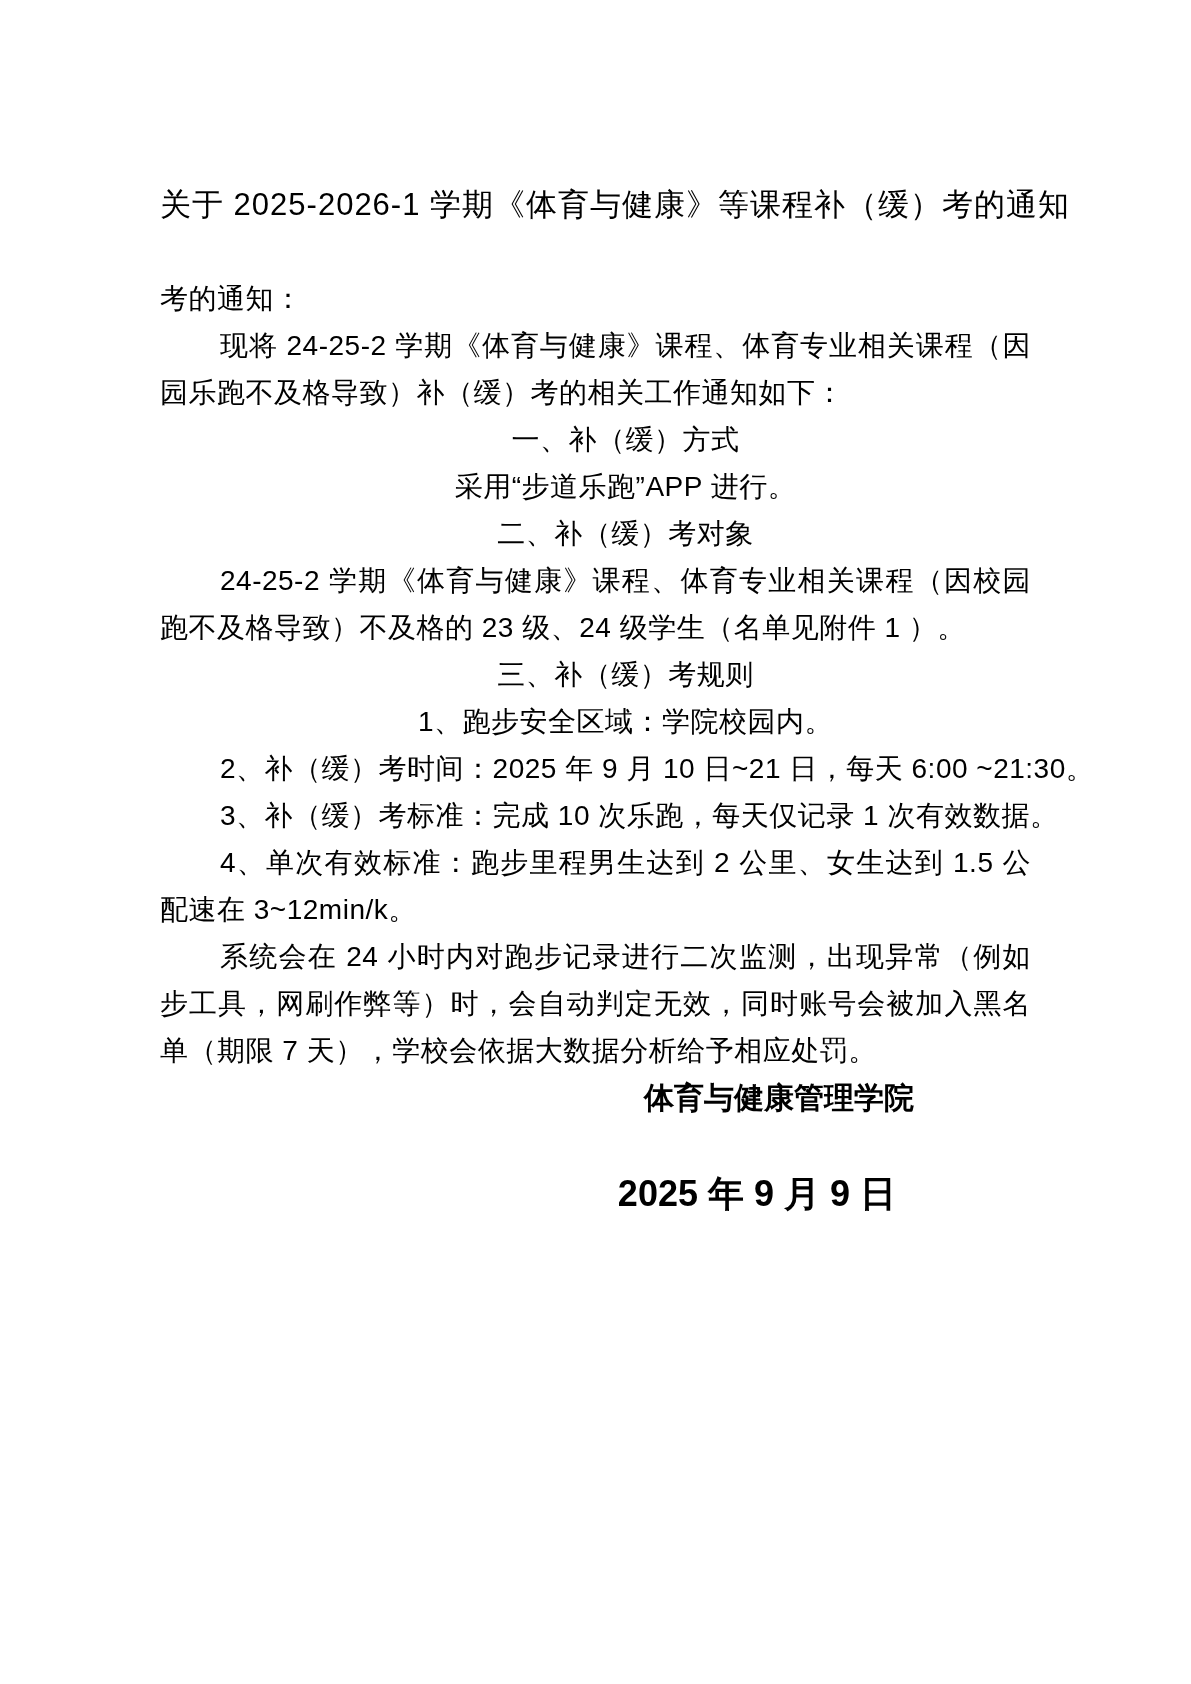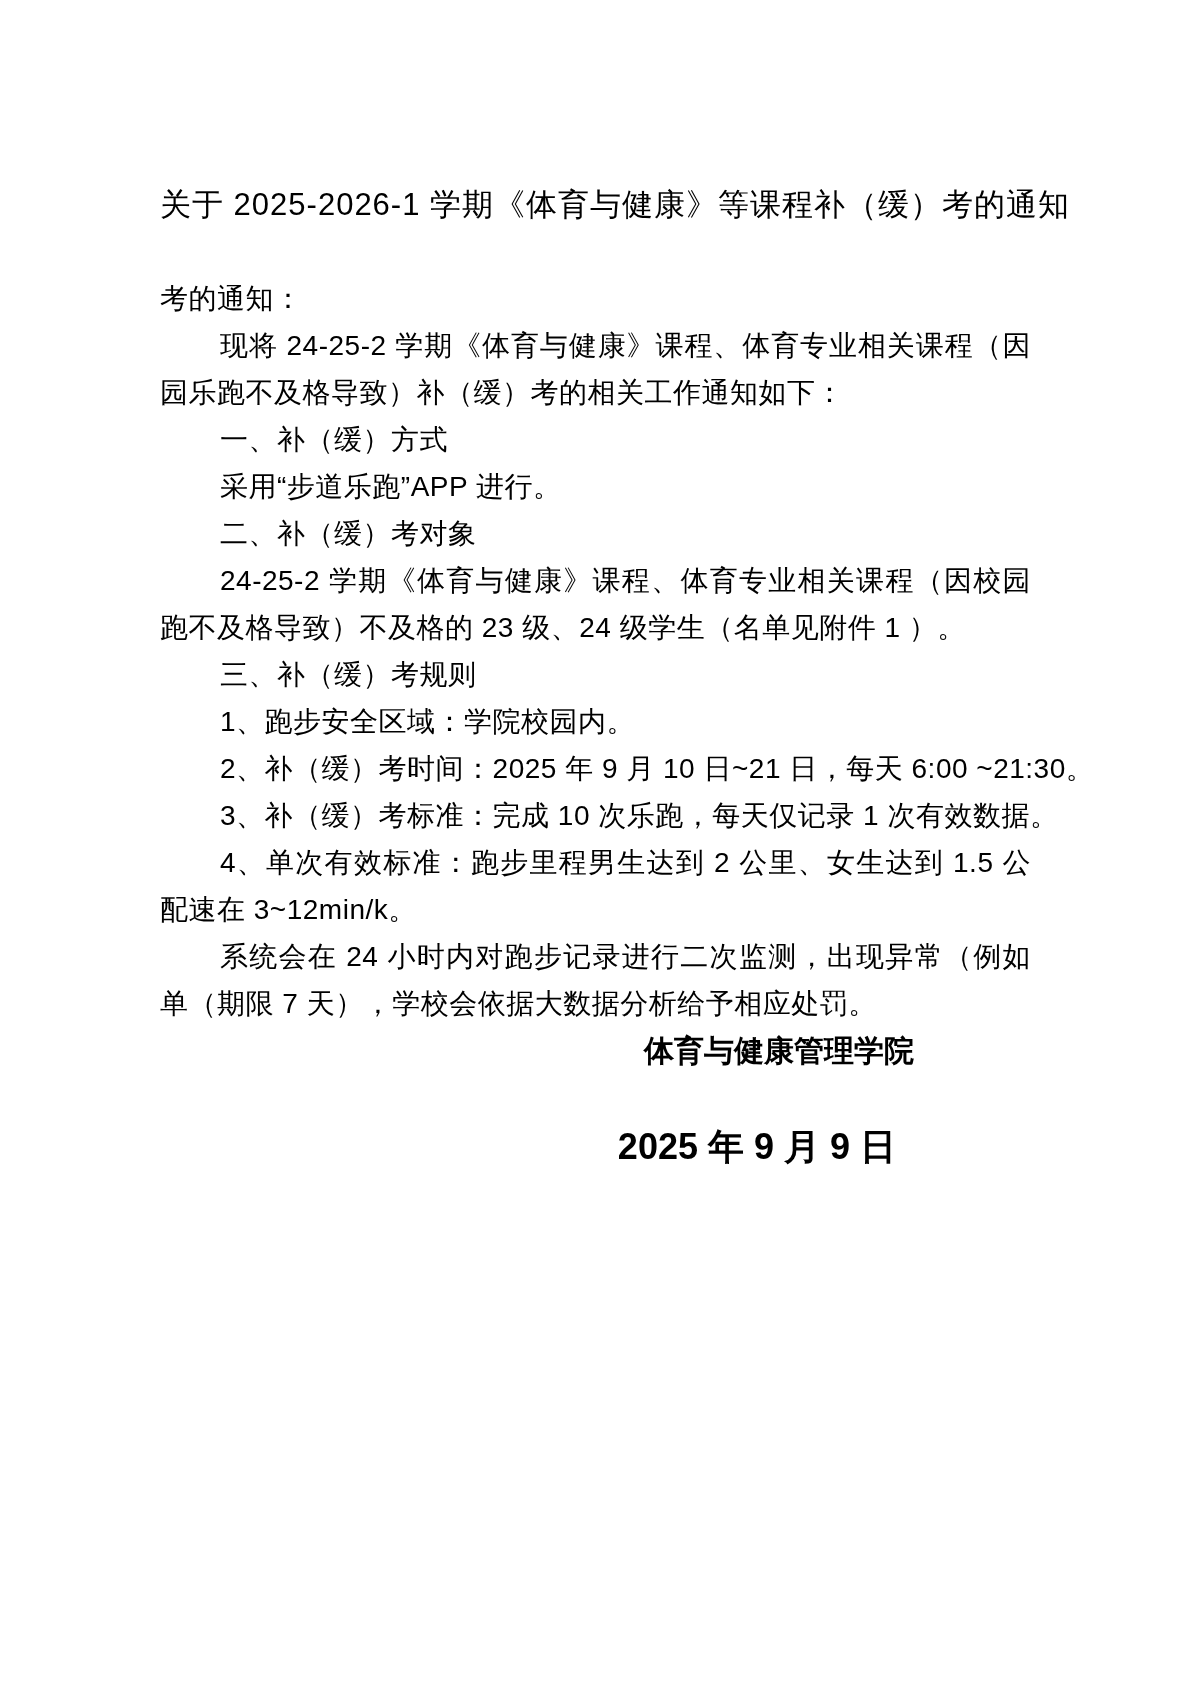--- a/index.html
+++ b/index.html
@@ -28,21 +28,21 @@
     letter-spacing: 1px;
   }
   .title-gap { height: 47px; }
   .line {
     font-size: 28px;
     line-height: 47px;
     height: 47px;
     white-space: nowrap;
     letter-spacing: 0.5px;
   }
-  .line.indent { padding-left: 60px; }
+  .line.indent { padding-left: 60px; text-align: center; }
   .line.fill {
     white-space: normal;
     text-align: justify;
     text-align-last: justify;
     overflow: hidden;
   }
   .signature {
     height: 47px;
     line-height: 47px;
     font-size: 30px;
@@ -78,18 +78,19 @@
         <div class="line indent">二、补（缓）考对象</div>
         <div class="line indent fill">24-25-2 学期《体育与健康》课程、体育专业相关课程（因校园乐</div>
         <div class="line">跑不及格导致）不及格的 23 级、24 级学生（名单见附件 1 ）。</div>
         <div class="line indent">三、补（缓）考规则</div>
         <div class="line indent">1、跑步安全区域：学院校园内。</div>
         <div class="line indent">2、补（缓）考时间：2025 年 9 月 10 日~21 日，每天 6:00 ~21:30。</div>
         <div class="line indent">3、补（缓）考标准：完成 10 次乐跑，每天仅记录 1 次有效数据。</div>
         <div class="line indent fill">4、单次有效标准：跑步里程男生达到 2 公里、女生达到 1.5 公里，</div>
         <div class="line">配速在 3~12min/k。</div>
         <div class="line indent fill">系统会在 24 小时内对跑步记录进行二次监测，出现异常（例如代</div>
+        <div class="line fill">步工具，网刷作弊等）时，会自动判定无效，同时账号会被加入黑名</div>
         <div class="line">单（期限 7 天），学校会依据大数据分析给予相应处罚。</div>
       </div>
     <div class="signature">体育与健康管理学院</div>
     <div class="date-line">2025 年 9 月 9 日</div>
   </div>
 </div>
 
 </body></html>

